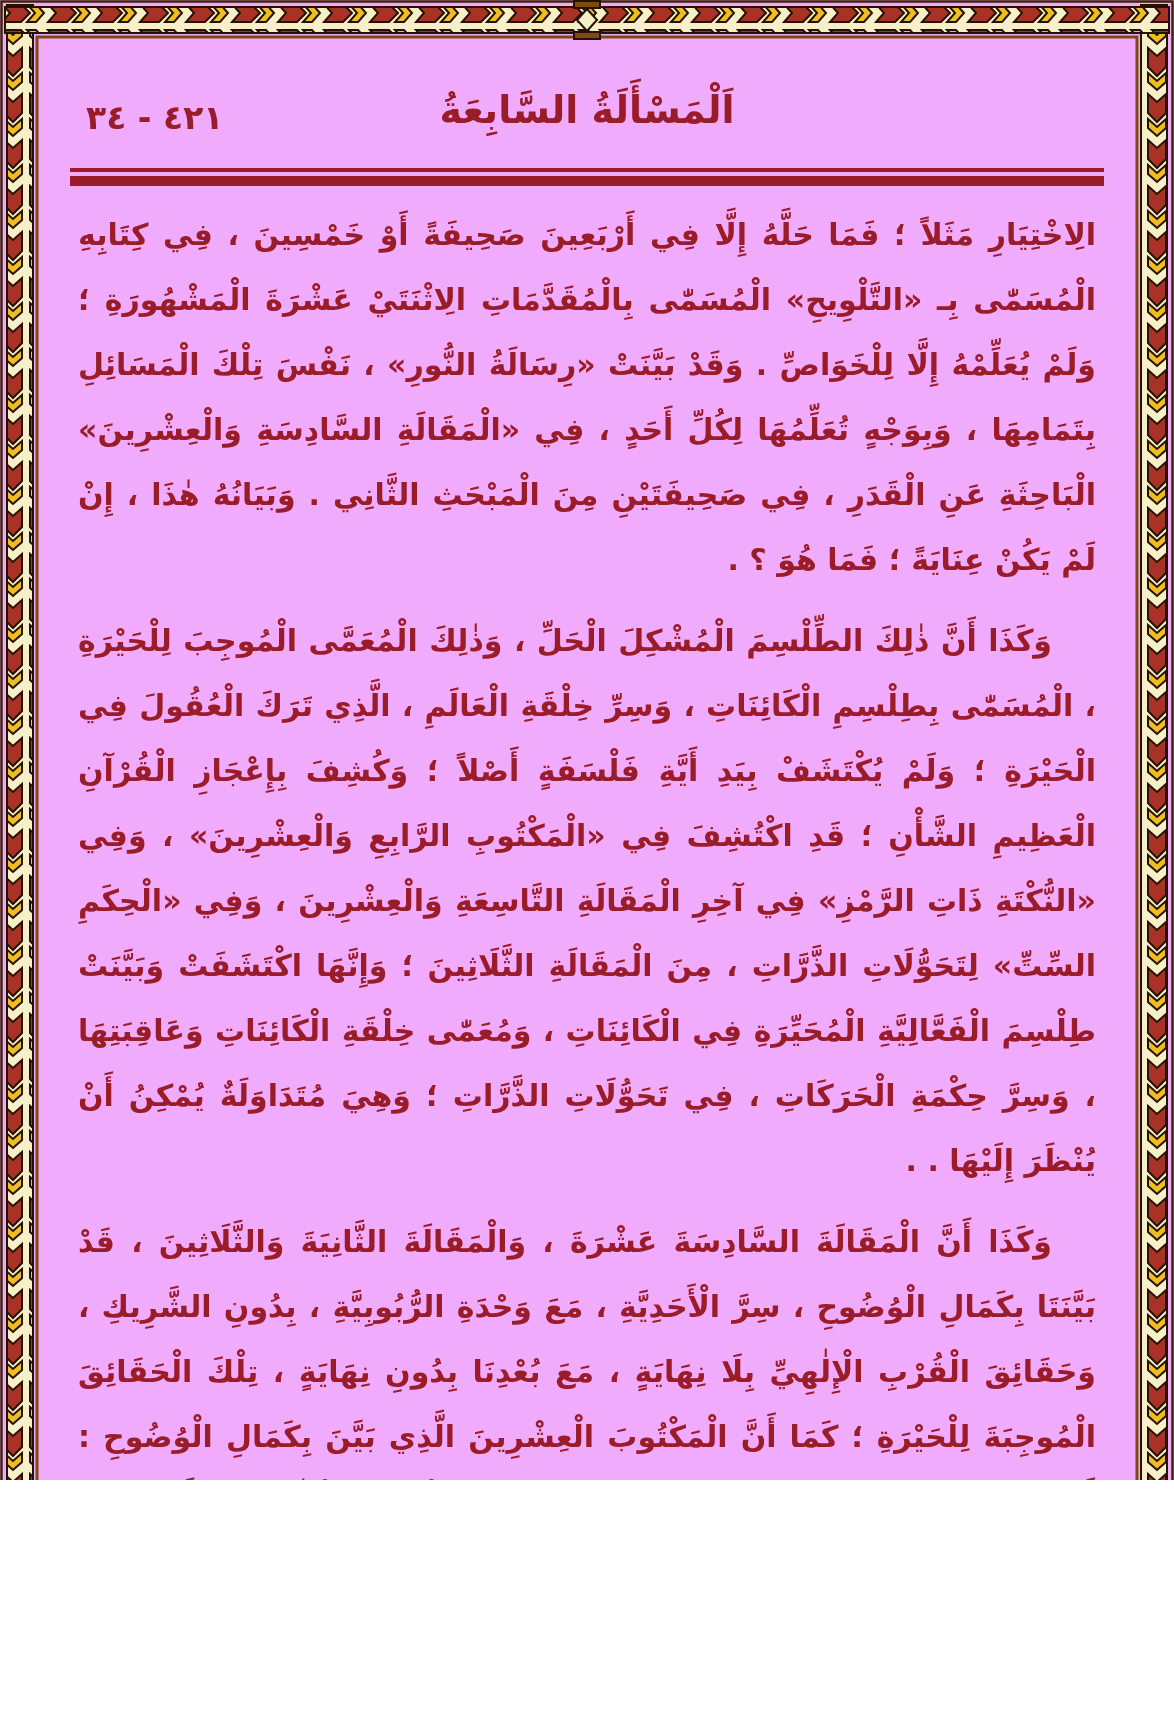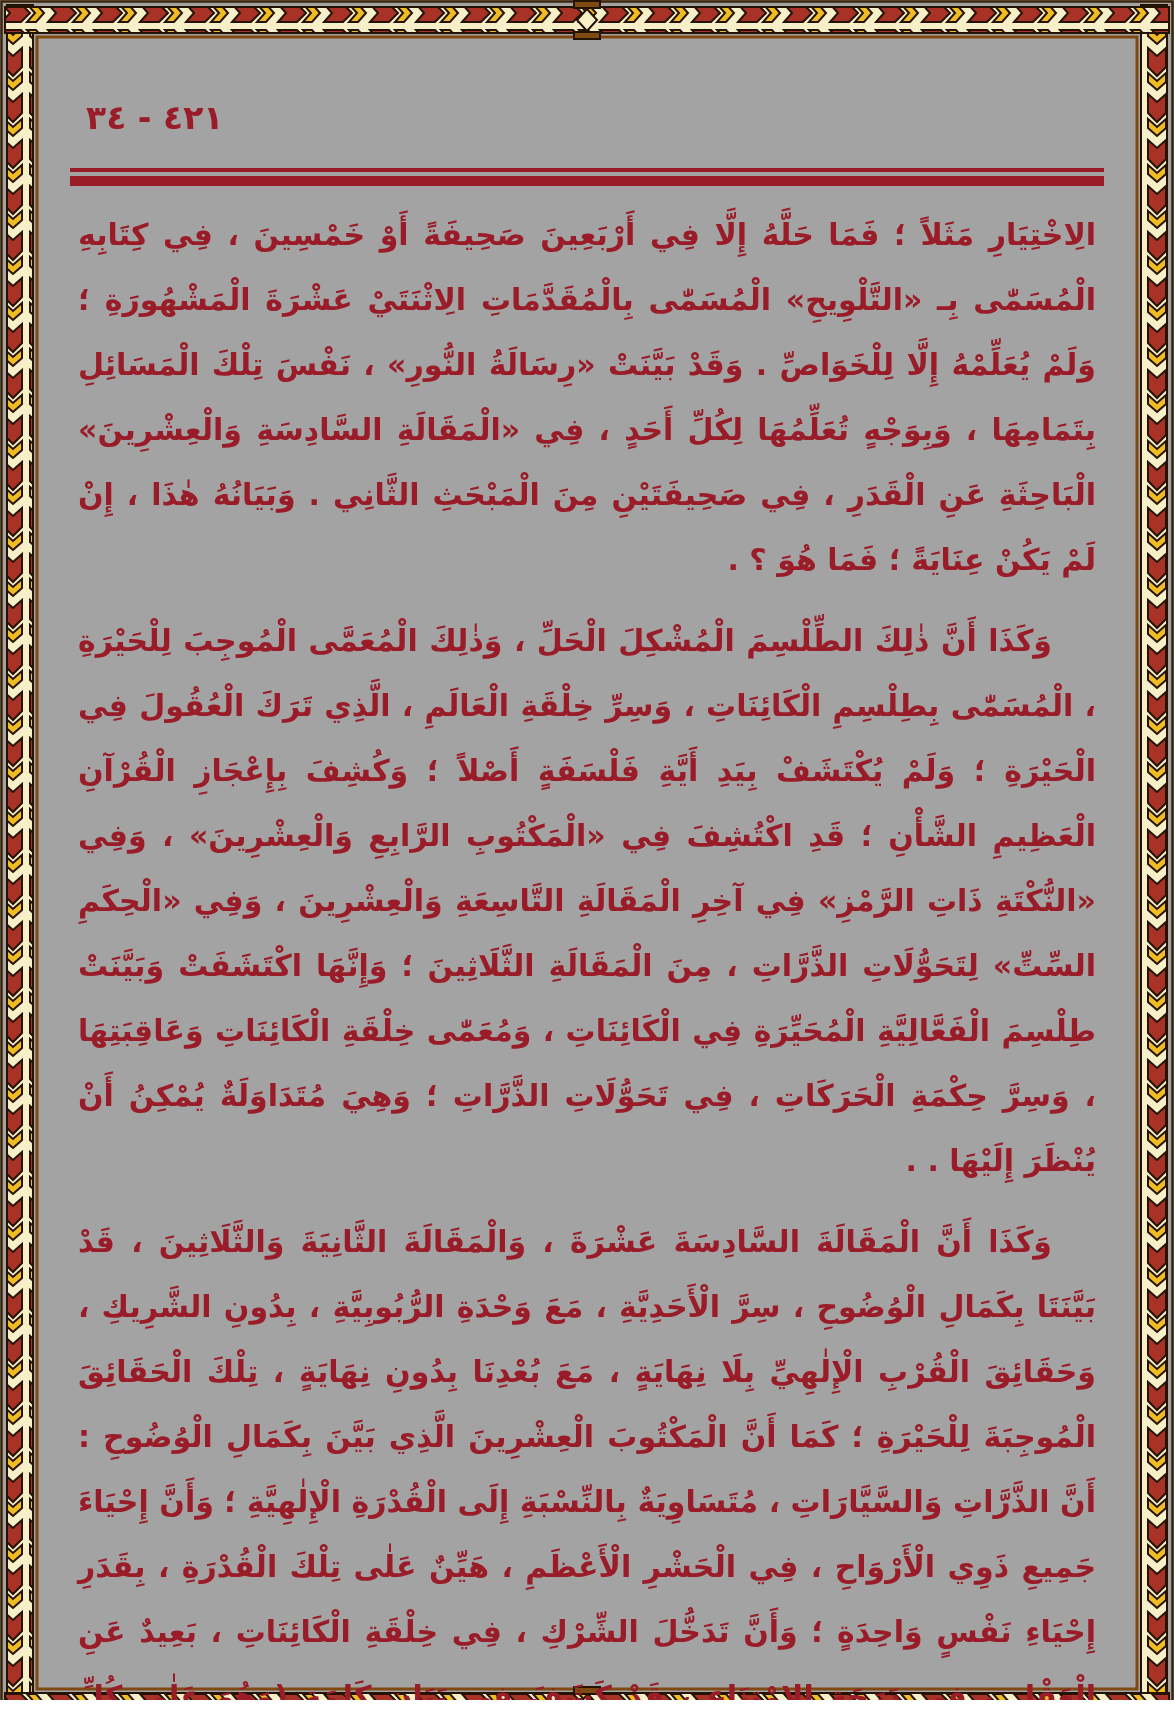--- a/index.html
+++ b/index.html
@@ -7,22 +7,22 @@
     --rule:#9a1c28;
     --border_red:#a93226;
     --border_gold:#efbd22;
     --border_cream:#f7efc8;
     --border_brown:#7e4a12;
     --border_dark:#241204;
   }
   html,body{margin:0;padding:0;background:#ffffff;}
   .page{
     position:relative;
-    width:1174px;height:1700px;
-    background:#a3a3a3;
+    width:1174px;height:1480px;
+    background:#f0abfc;
     overflow:hidden;
     font-family:"DejaVu Sans", sans-serif;
   }
   svg.frame{position:absolute;inset:0;display:block;}
   .f-red{fill:var(--border_red);}
   .f-gold{fill:var(--border_gold);}
   .f-cream{fill:var(--border_cream);}
   .f-brown{fill:var(--border_brown);}
   .s-dark{stroke:var(--border_dark);stroke-width:2;stroke-linejoin:miter;}
   .frame-line-outer{fill:none;stroke:#3c2408;stroke-width:2.5;}
@@ -109,20 +109,21 @@
       <rect x="574" y="1718" width="26" height="7" class="f-brown s-dark"></rect>
       <rect x="574" y="1687" width="26" height="7" class="f-brown s-dark"></rect>
       <polygon points="587,1695 597,1706 587,1717 577,1706" class="f-cream s-dark"></polygon>
     </g>
   </svg>
 
   <div class="content">
 
     <div class="header">
       <div class="page-num">٤٢١ - ٣٤</div>
+      <div class="page-title">اَلْمَسْأَلَةُ السَّابِعَةُ</div>
     </div>
 
     <div class="divider">
       <div class="thin"></div>
       <div class="thick"></div>
     </div>
 
     <div class="body-text" lang="ar">
       <p>الِاخْتِيَارِ مَثَلاً ؛ فَمَا حَلَّهُ إِلَّا فِي أَرْبَعِينَ صَحِيفَةً أَوْ خَمْسِينَ ، فِي كِتَابِهِ الْمُسَمّٰى بِـ «التَّلْوِيحِ» الْمُسَمّٰى بِالْمُقَدَّمَاتِ الِاثْنَتَيْ عَشْرَةَ الْمَشْهُورَةِ ؛ وَلَمْ يُعَلِّمْهُ إِلَّا لِلْخَوَاصِّ . وَقَدْ بَيَّنَتْ «رِسَالَةُ النُّورِ» ، نَفْسَ تِلْكَ الْمَسَائِلِ بِتَمَامِهَا ، وَبِوَجْهٍ تُعَلِّمُهَا لِكُلِّ أَحَدٍ ، فِي «الْمَقَالَةِ السَّادِسَةِ وَالْعِشْرِينَ» الْبَاحِثَةِ عَنِ الْقَدَرِ ، فِي صَحِيفَتَيْنِ مِنَ الْمَبْحَثِ الثَّانِي . وَبَيَانُهُ هٰذَا ، إِنْ لَمْ يَكُنْ عِنَايَةً ؛ فَمَا هُوَ ؟ .</p>
       <p class="indent">وَكَذَا أَنَّ ذٰلِكَ الطِّلْسِمَ الْمُشْكِلَ الْحَلِّ ، وَذٰلِكَ الْمُعَمَّى الْمُوجِبَ لِلْحَيْرَةِ ، الْمُسَمّٰى بِطِلْسِمِ الْكَائِنَاتِ ، وَسِرِّ خِلْقَةِ الْعَالَمِ ، الَّذِي تَرَكَ الْعُقُولَ فِي الْحَيْرَةِ ؛ وَلَمْ يُكْتَشَفْ بِيَدِ أَيَّةِ فَلْسَفَةٍ أَصْلاً ؛ وَكُشِفَ بِإِعْجَازِ الْقُرْآنِ الْعَظِيمِ الشَّأْنِ ؛ قَدِ اكْتُشِفَ فِي «الْمَكْتُوبِ الرَّابِعِ وَالْعِشْرِينَ» ، وَفِي «النُّكْتَةِ ذَاتِ الرَّمْزِ» فِي آخِرِ الْمَقَالَةِ التَّاسِعَةِ وَالْعِشْرِينَ ، وَفِي «الْحِكَمِ السِّتِّ» لِتَحَوُّلَاتِ الذَّرَّاتِ ، مِنَ الْمَقَالَةِ الثَّلَاثِينَ ؛ وَإِنَّهَا اكْتَشَفَتْ وَبَيَّنَتْ طِلْسِمَ الْفَعَّالِيَّةِ الْمُحَيِّرَةِ فِي الْكَائِنَاتِ ، وَمُعَمّٰى خِلْقَةِ الْكَائِنَاتِ وَعَاقِبَتِهَا ، وَسِرَّ حِكْمَةِ الْحَرَكَاتِ ، فِي تَحَوُّلَاتِ الذَّرَّاتِ ؛ وَهِيَ مُتَدَاوَلَةٌ يُمْكِنُ أَنْ يُنْظَرَ إِلَيْهَا . .</p>

